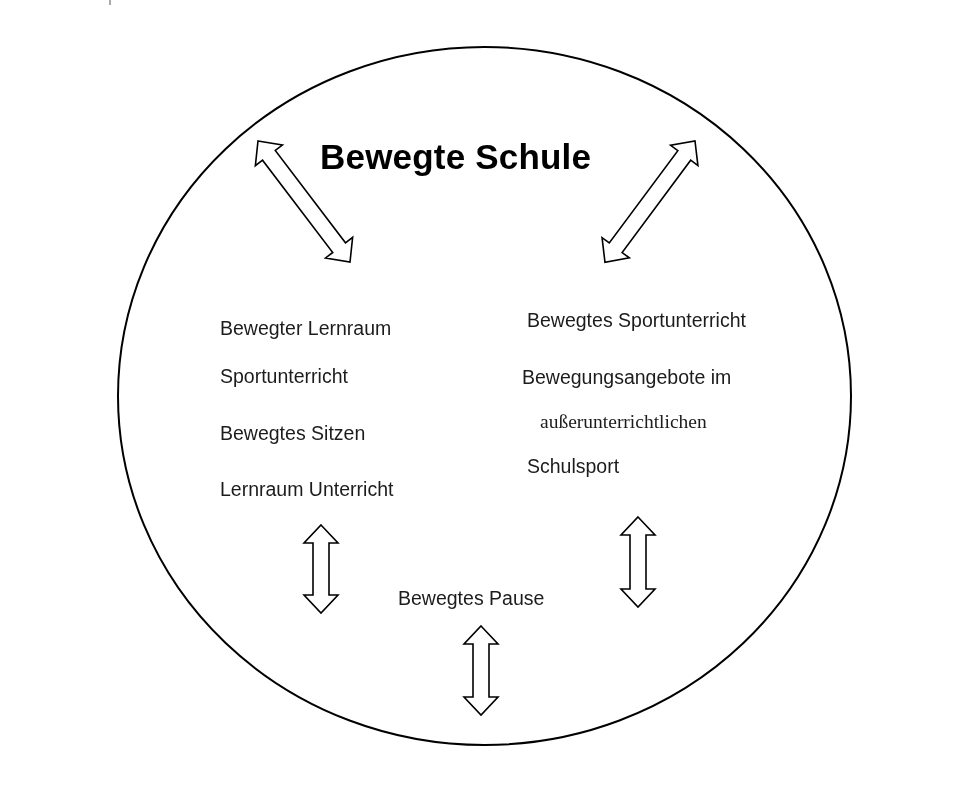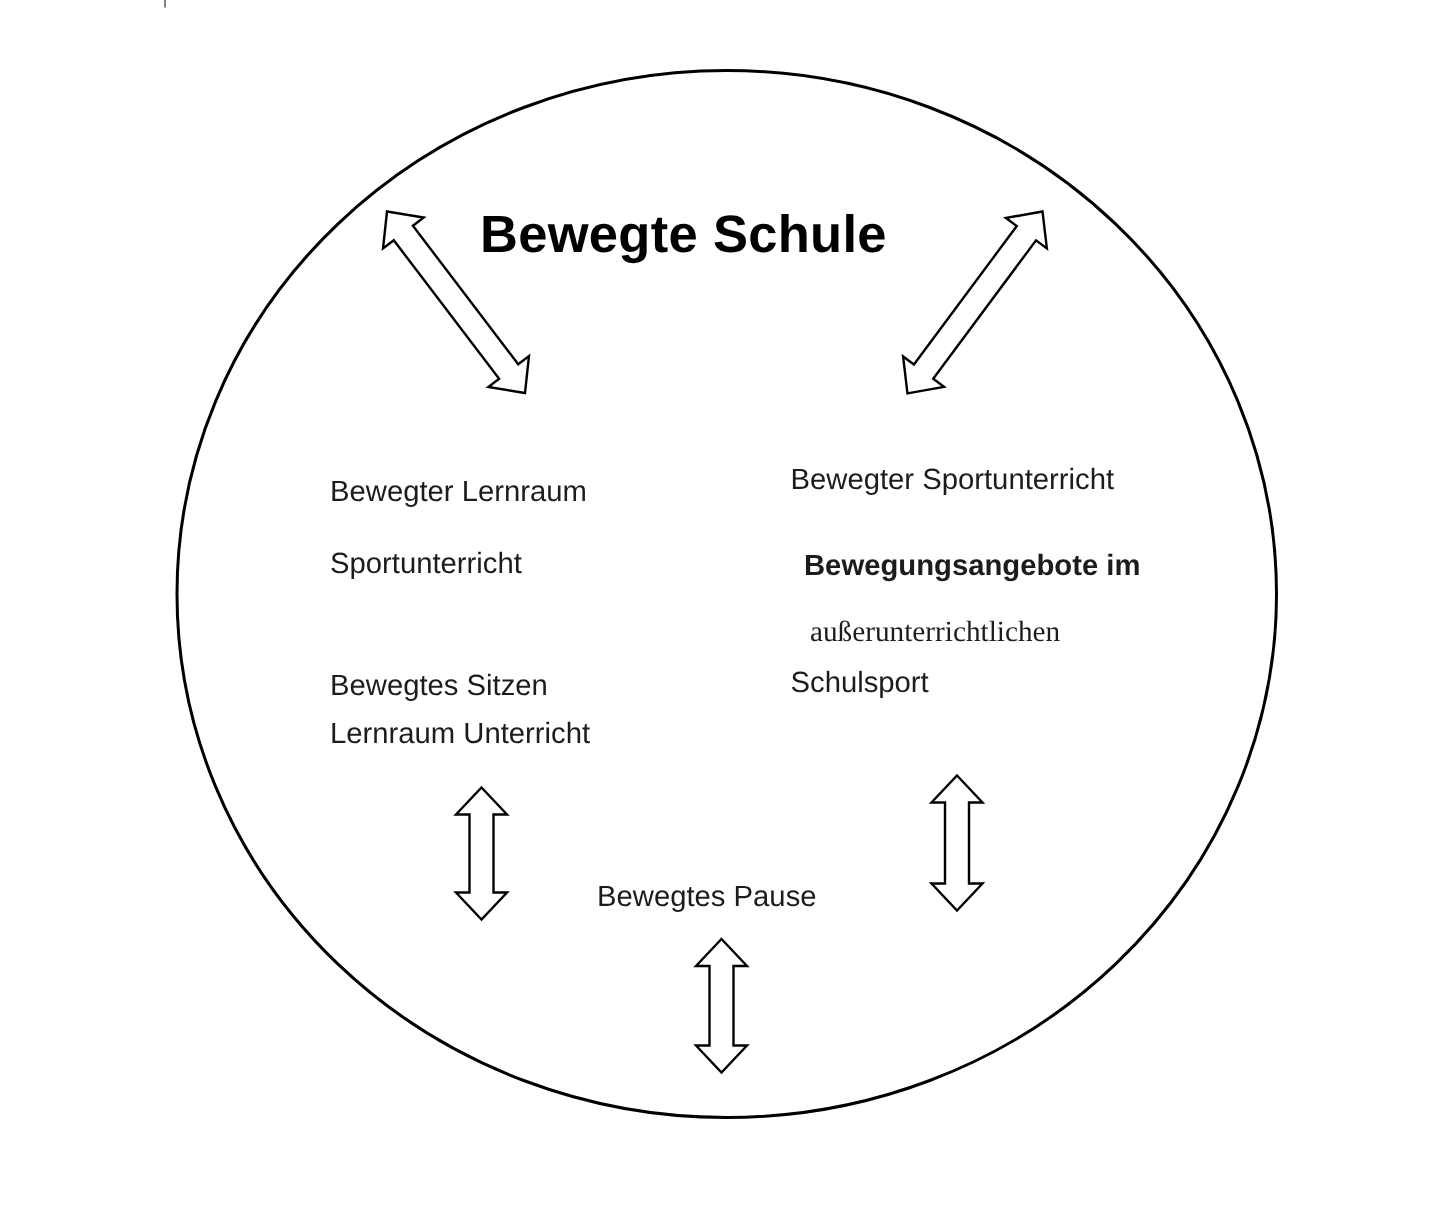--- a/index.html
+++ b/index.html
@@ -71,21 +71,21 @@
 
   <g transform="translate(481,626)">
     <path d="M0,0 L17,18 L8,18 L8,71 L17,71 L0,89 L-17,71 L-8,71 L-8,18 L-17,18 Z" fill="#fff" stroke="#000" stroke-width="1.6" stroke-linejoin="miter"></path>
   </g>
 </svg>
 
 <div class="title" style="left:320px; top:139px;">Bewegte Schule</div>
 
 <div class="label" style="left:220px; top:319px;">Bewegter Lernraum</div>
 <div class="label" style="left:220px; top:367px;">Sportunterricht</div>
-<div class="label" style="left:220px; top:424px;margin-top:24px;">Bewegtes Sitzen</div>
+<div class="label" style="left:220px; top:424px;">Bewegtes Sitzen</div>
 <div class="label" style="left:220px; top:480px;">Lernraum Unterricht</div>
 
-<div class="label" style="left:527px; top:311px;">Bewegter Sportunterricht</div>
-<div class="label" style="left:536px; top:368px;font-weight:bold;">Bewegungsangebote im</div>
+<div class="label" style="left:527px; top:311px;">Bewegtes Sportunterricht</div>
+<div class="label" style="left:522px; top:368px;">Bewegungsangebote im</div>
 <div class="label" style="left:540px; top:412px;font-family:Liberation Serif, serif;">außerunterrichtlichen</div>
-<div class="label" style="left:527px; top:446px;">Schulsport</div>
+<div class="label" style="left:527px; top:457px;">Schulsport</div>
 
 <div class="label" style="left:398px; top:589px;">Bewegtes Pause</div>
 
 </body></html>

